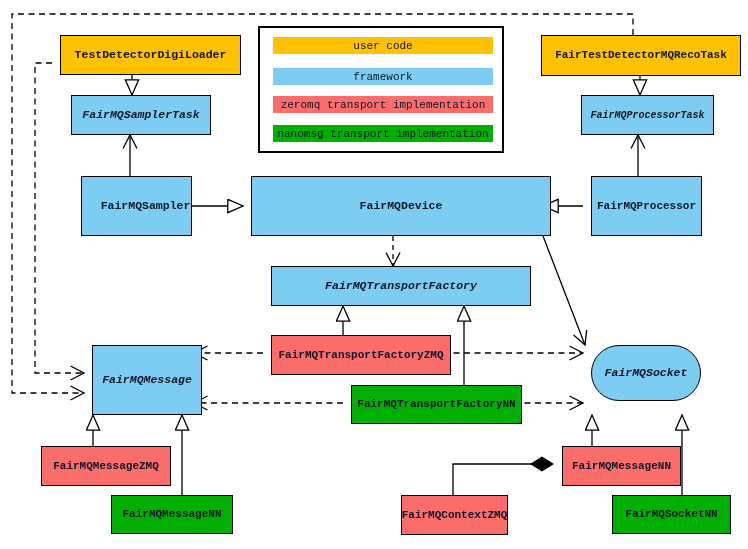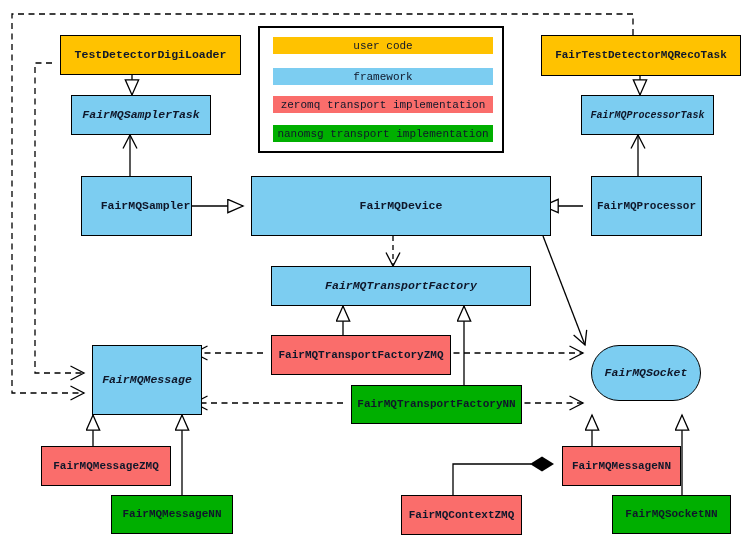--- a/index.html
+++ b/index.html
@@ -97,19 +97,19 @@
   <div class="node nn" style="left:343px;top:385px;width:171px;height:39px;font-size:11px;">FairMQTransportFactoryNN</div>
 
   <div class="node framework abstract" style="left:84px;top:345px;width:110px;height:70px;">FairMQMessage</div>
 
   <div class="node framework abstract" style="left:583px;top:345px;width:110px;height:56px;border-radius:30px;">FairMQSocket</div>
 
   <div class="node zmq" style="left:33px;top:446px;width:130px;height:40px;font-size:11px;">FairMQMessageZMQ</div>
 
   <div class="node nn" style="left:103px;top:495px;width:122px;height:39px;font-size:11px;">FairMQMessageNN</div>
 
-  <div class="node zmq" style="left:393px;top:495px;width:121px;height:40px;font-size:11px;">FairMQContextZMQ</div>
+  <div class="node zmq" style="left:393px;top:495px;width:107px;height:40px;font-size:11px;">FairMQContextZMQ</div>
 
   <div class="node zmq" style="left:554px;top:446px;width:119px;height:40px;font-size:11px;">FairMQMessageNN</div>
 
   <div class="node nn" style="left:604px;top:495px;width:119px;height:39px;font-size:11px;">FairMQSocketNN</div>
 
 </div>
 
 </body></html>

